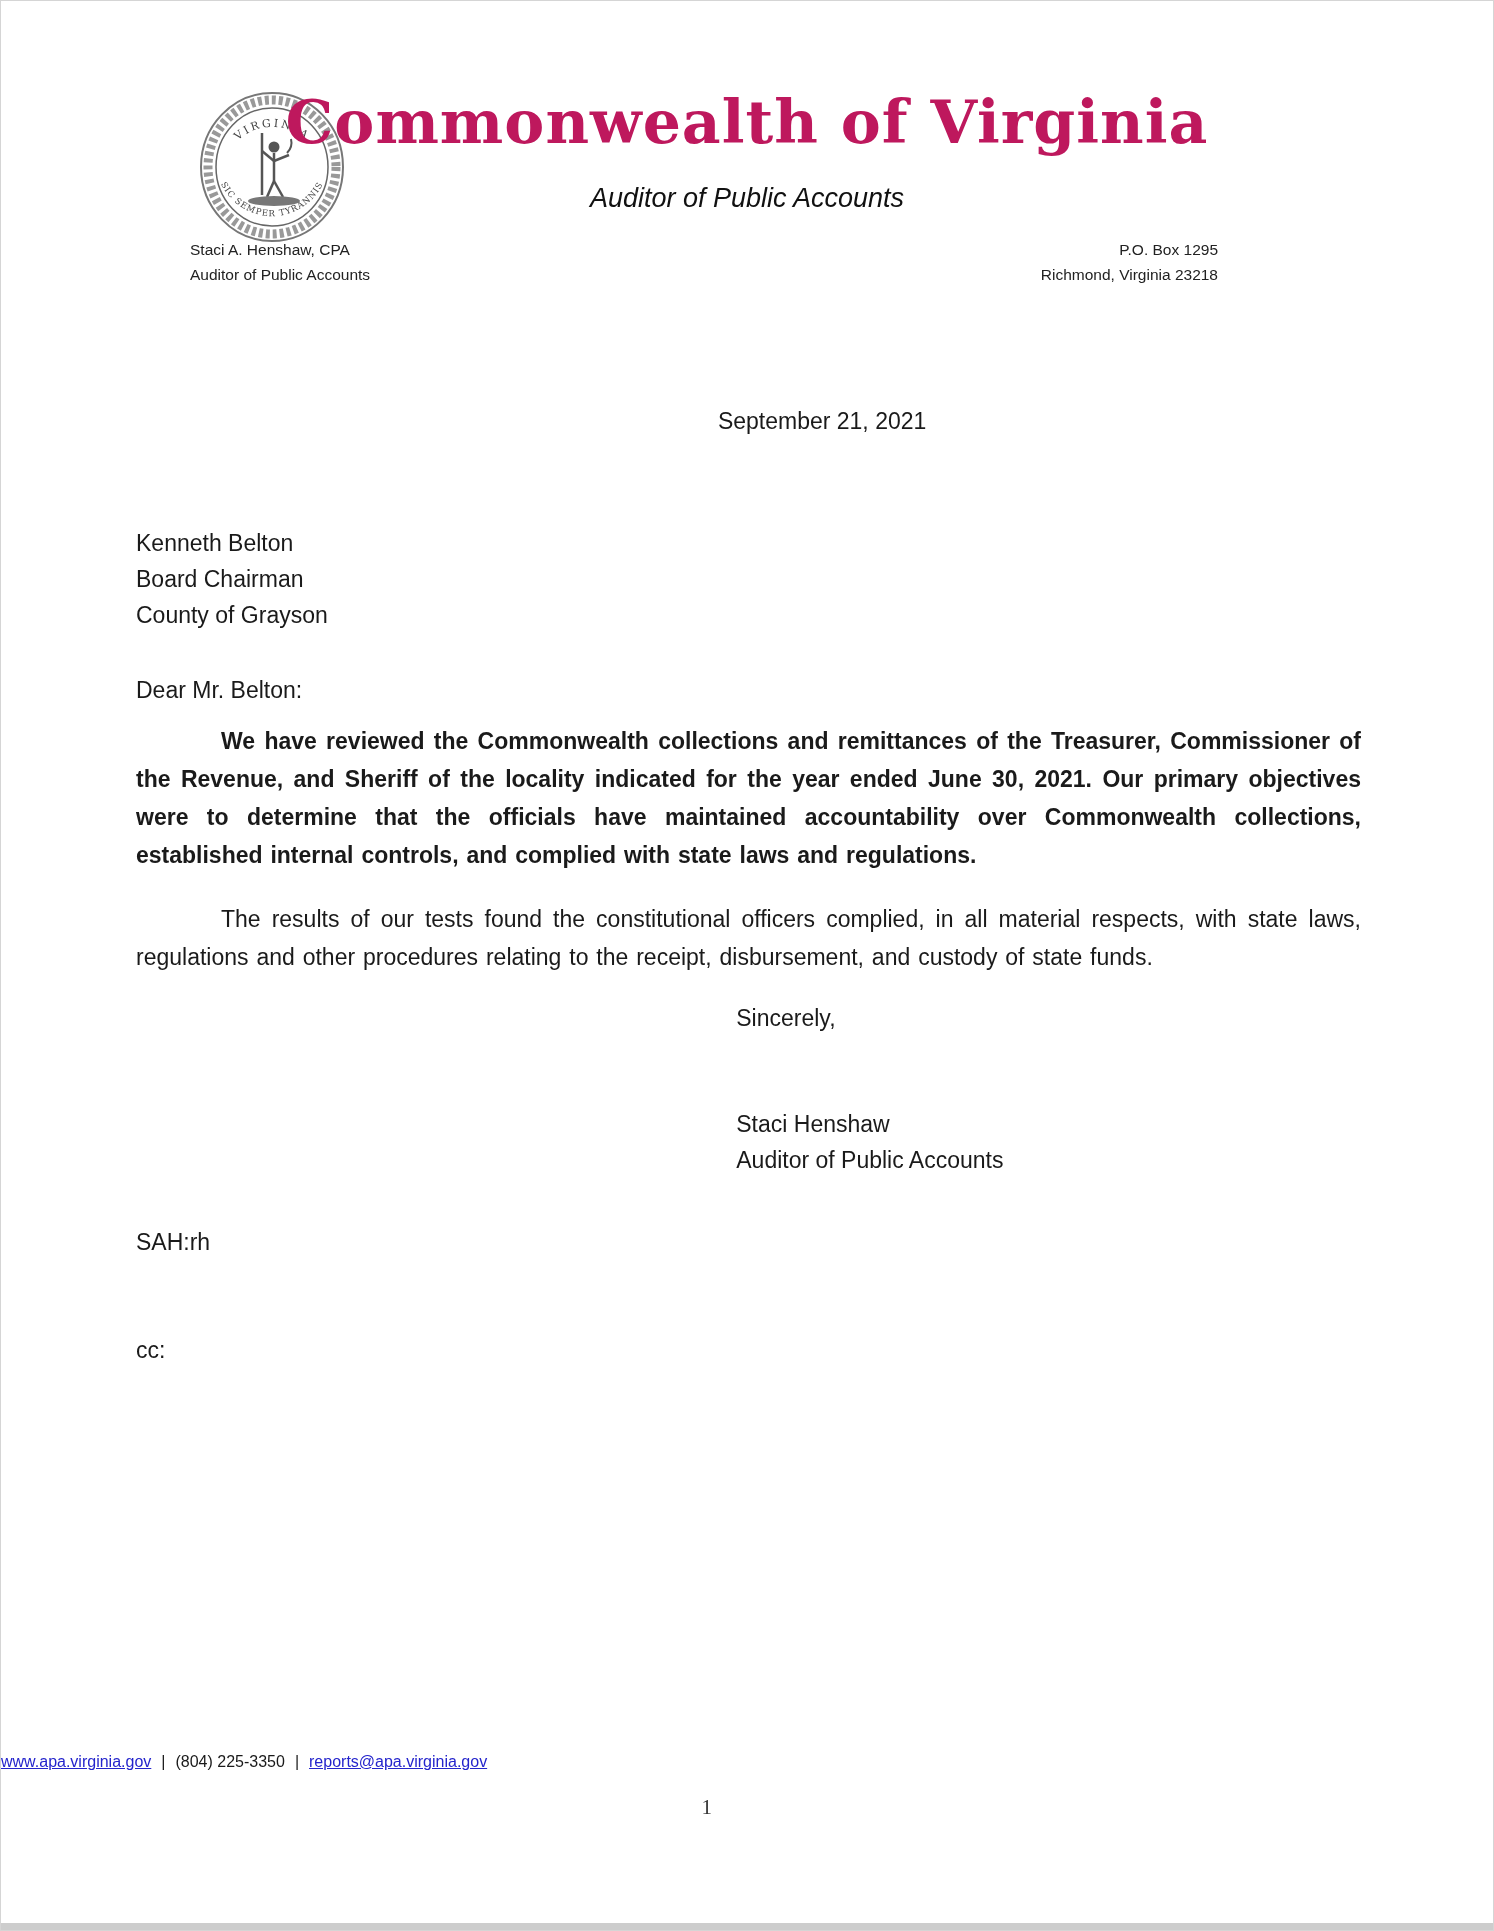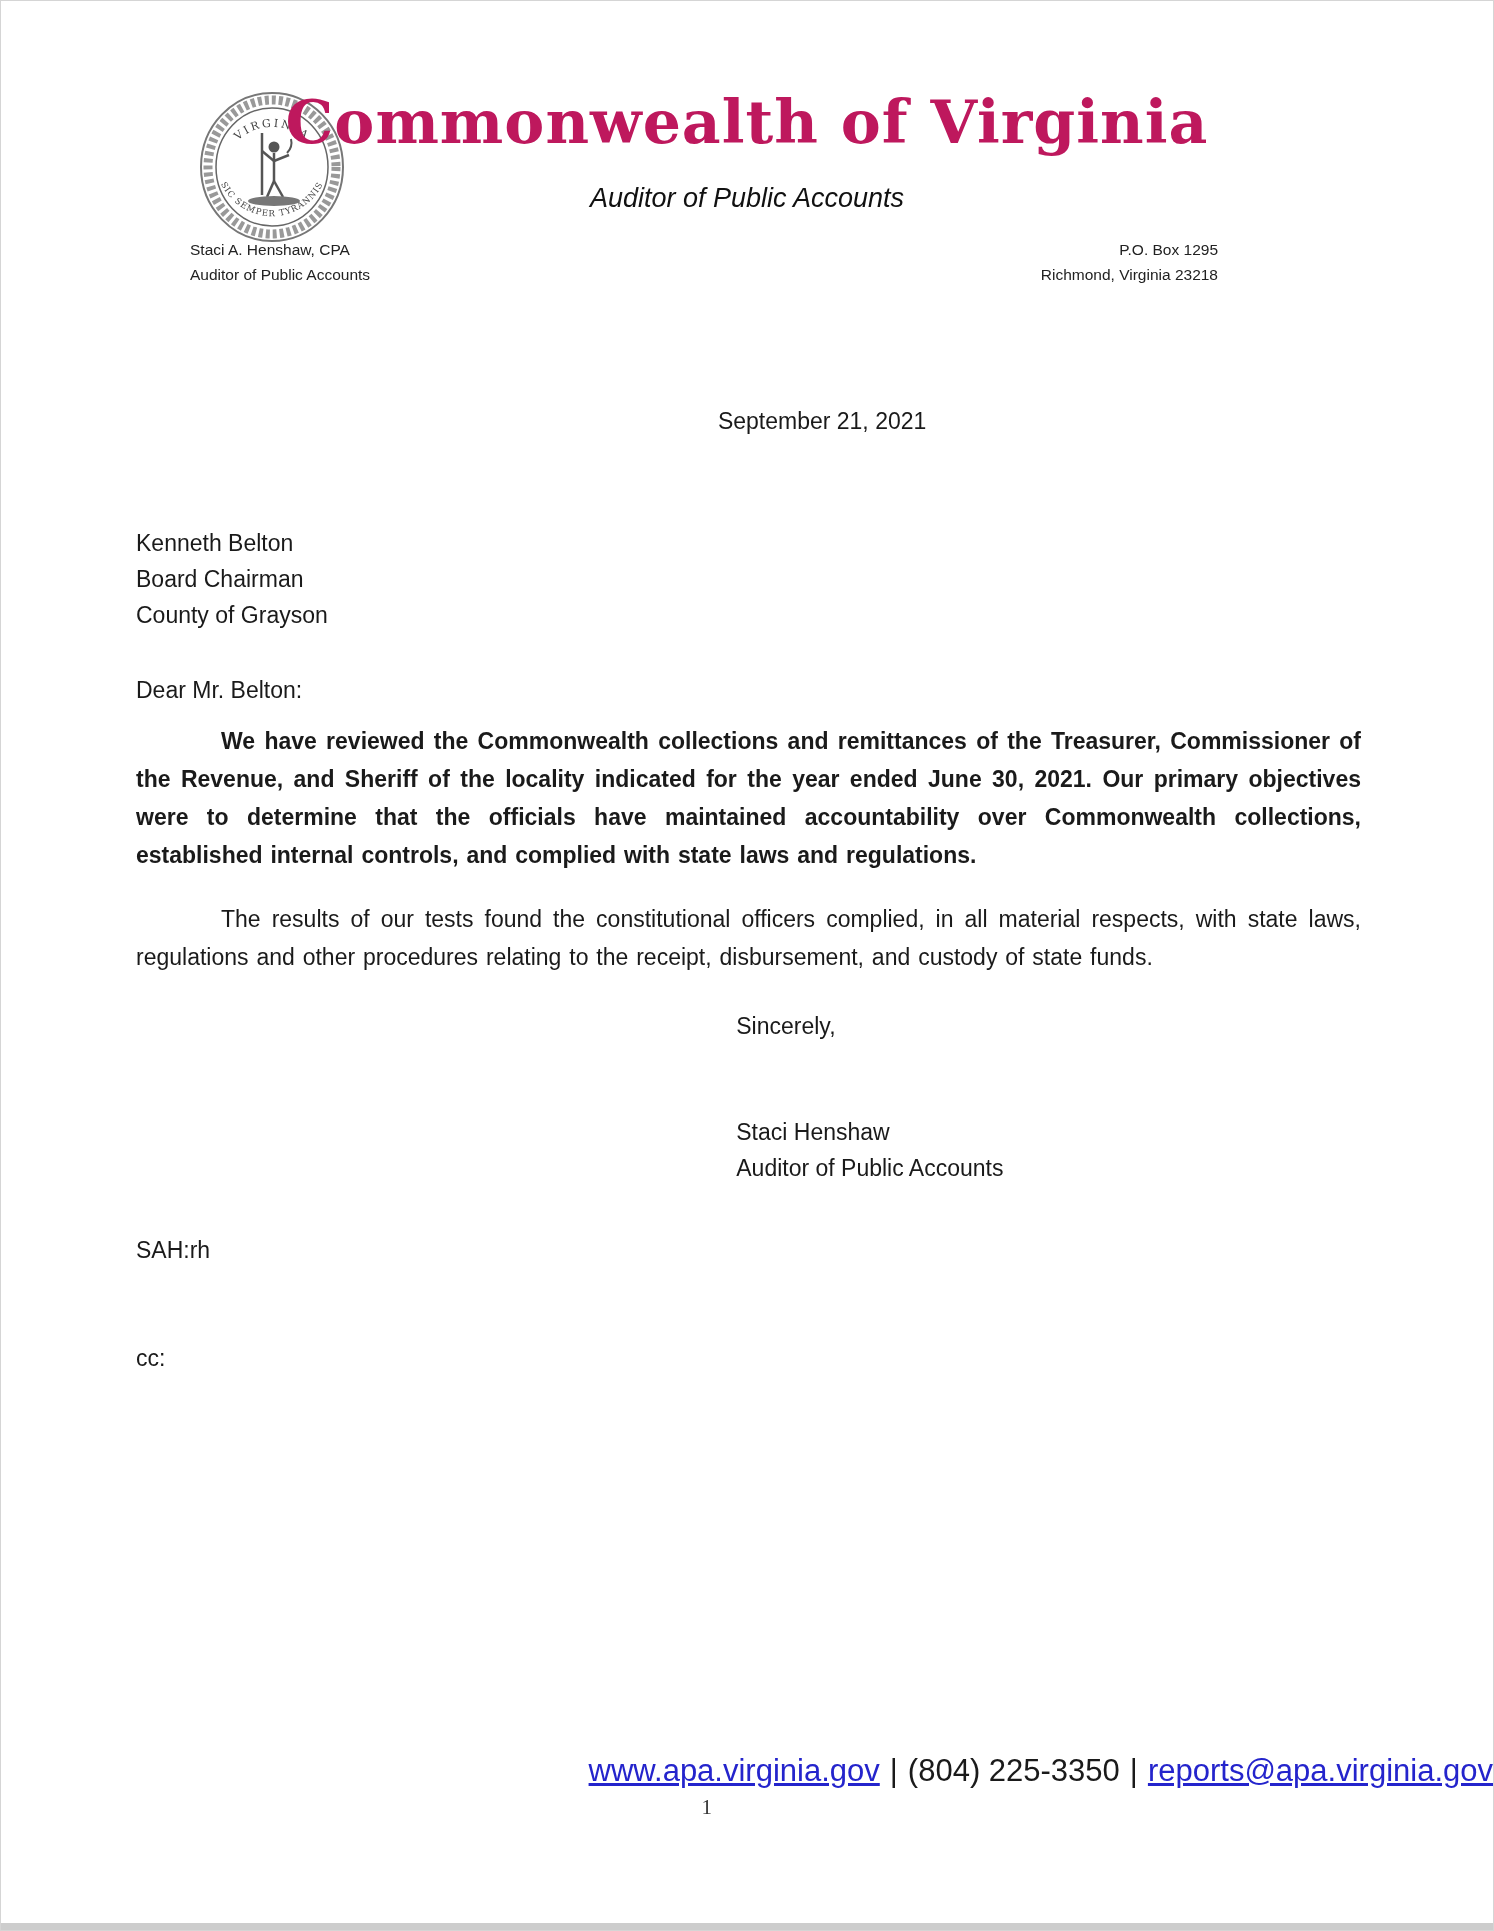--- a/index.html
+++ b/index.html
@@ -45,31 +45,31 @@
   }
   .date-line    { margin-left:47.5%; margin-top:10px; }
   .recipient    { margin-top:86px; }
   .salutation   { margin-top:39px; }
   .para {
     margin:0; text-align:justify; text-indent:85px;
     line-height:38px; word-spacing:1.5px;
   }
   .para-1 { margin-top:14px;font-weight:bold; }
   .para-2 { margin-top:26px; }
-  .closing   { margin-top:32px; margin-left:49%; }
+  .closing   { margin-top:24px; margin-left:49%; }
   .signature { margin-top:70px; margin-left:49%; }
   .reference { margin-top:46px; }
   .cc-block  { margin-top:72px; display:flex;gap:27px; }
   .cc-label  { width:88px; flex:none; }
   .cc-list .cc-line { line-height:37px; }
 
   
   .footer {
     position:absolute; left:0; right:0; top:1752px;
-    text-align:right; font-size:31px; color:#1a1a1a;padding-left:40px;
+    text-align:left; font-size:16px; color:#1a1a1a;
   }
   .footer a { color:#2424cc; text-decoration:underline; cursor:pointer; }
   .footer .sep { margin:0 10px; color:#1a1a1a; }
   .page-number {
     position:absolute; left:0; top:1794px; width:94.6%;
     text-align:center; font-family:"Liberation Serif", serif;
     font-size:21px; color:#333;
   }
 
   

